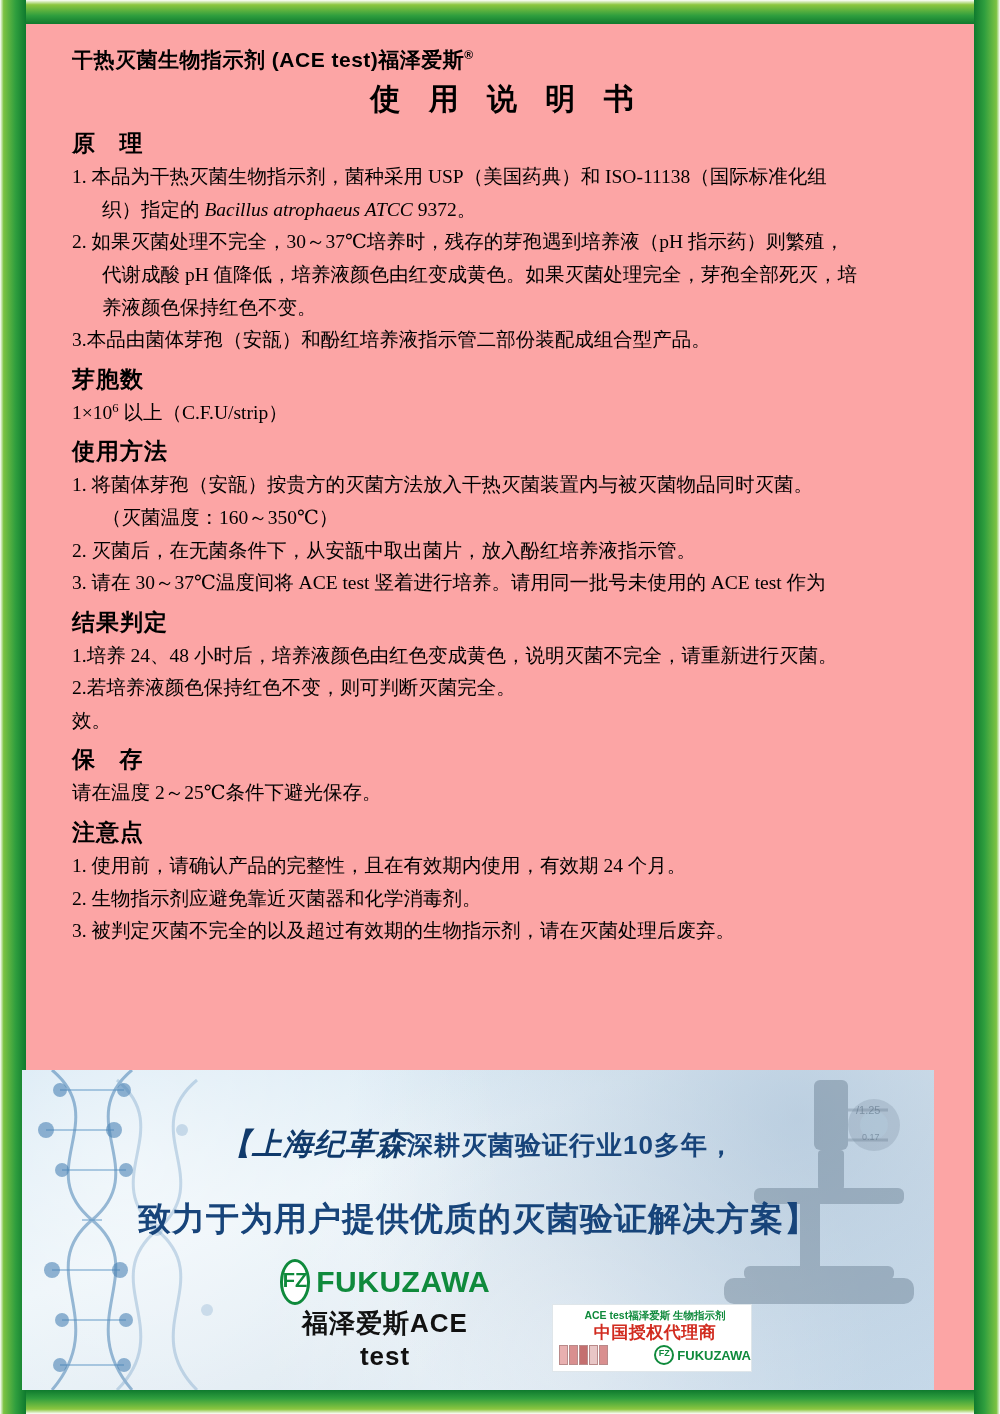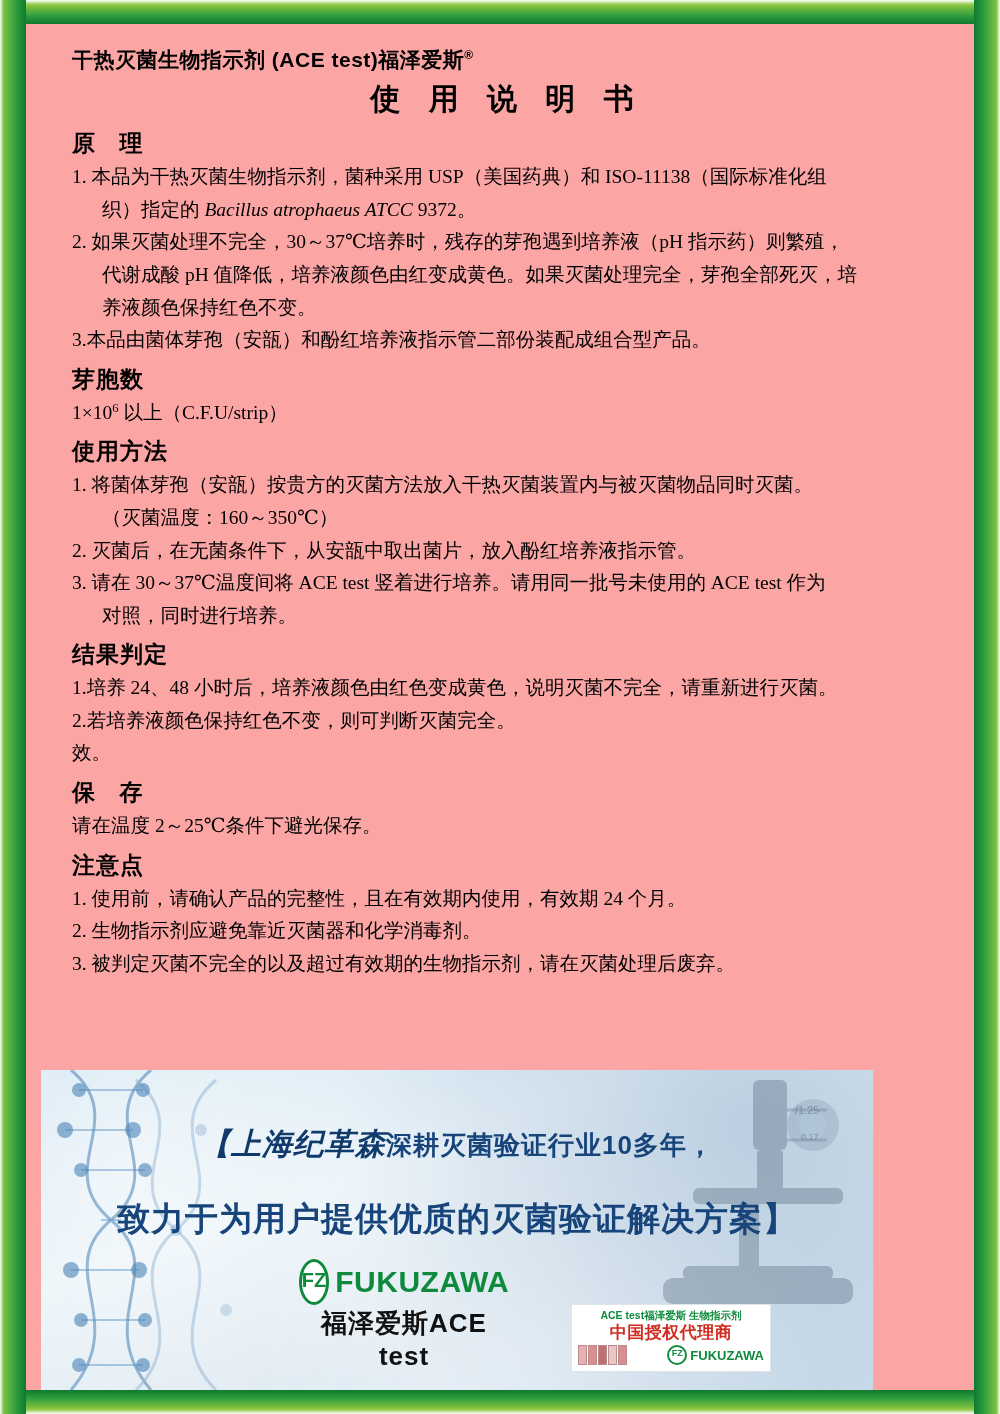--- a/index.html
+++ b/index.html
@@ -96,23 +96,23 @@
     font-style: italic;
   }
   sup {
     font-size: 0.65em;
     vertical-align: super;
   }
 
   
   .banner {
     position: absolute;
-    left: 41px;
+    left: 22px;
     bottom: 24px;
-    width: 832px;
+    width: 912px;
     height: 320px;
     background: linear-gradient(160deg, #cfe4f2 0%, #e8f2f8 35%, #dfeaf2 60%, #cfe0ee 100%);
     overflow: hidden;
   }
   .banner-soft {
     position: absolute;
     inset: 0;
     background:
       radial-gradient(circle at 12% 30%, rgba(255,255,255,0.55) 0%, rgba(255,255,255,0) 45%),
       radial-gradient(circle at 85% 15%, rgba(140,170,200,0.45) 0%, rgba(255,255,255,0) 55%),
@@ -205,21 +205,21 @@
     color: #111;
     letter-spacing: 1px;
   }
   .logo-agent {
     position: absolute;
     left: 530px;
     bottom: 18px;
     width: 200px;
     background: #ffffff;
     border: 1px solid #dfe6ea;
-    padding: 4px 6px 6px 6px;
+    padding: 4px 0 6px 6px;
     box-sizing: border-box;
     text-align: center;
   }
   .agent-top {
     font-family: "Liberation Sans", "DejaVu Sans", sans-serif;
     font-size: 10.5px;
     color: #0f8a3c;
     font-weight: bold;
   }
   .agent-mid {
@@ -302,21 +302,20 @@
     <div class="para">3.本品由菌体芽孢（安瓿）和酚红培养液指示管二部份装配成组合型产品。</div>
 
     <div class="section-heading">芽胞数</div>
     <div class="para">1×10<sup>6</sup> 以上（C.F.U/strip）</div>
 
     <div class="section-heading">使用方法</div>
     <div class="para indent">1.  将菌体芽孢（安瓿）按贵方的灭菌方法放入干热灭菌装置内与被灭菌物品同时灭菌。</div>
     <div class="para" style="padding-left:30px;">（灭菌温度：160～350℃）</div>
     <div class="para indent">2.  灭菌后，在无菌条件下，从安瓿中取出菌片，放入酚红培养液指示管。</div>
     <div class="para indent">3.  请在 30～37℃温度间将 ACE test 竖着进行培养。请用同一批号未使用的 ACE test 作为</div>
-    <div class="para" style="padding-left:30px;">对照，同时进行培养。</div>
 
     <div class="section-heading">结果判定</div>
     <div class="para">1.培养 24、48 小时后，培养液颜色由红色变成黄色，说明灭菌不完全，请重新进行灭菌。</div>
     <div class="para">2.若培养液颜色保持红色不变，则可判断灭菌完全。</div>
     <div class="para">效。</div>
 
     <div class="section-heading spaced">保    存</div>
     <div class="para">请在温度 2～25℃条件下避光保存。</div>
 
     <div class="section-heading">注意点</div>

